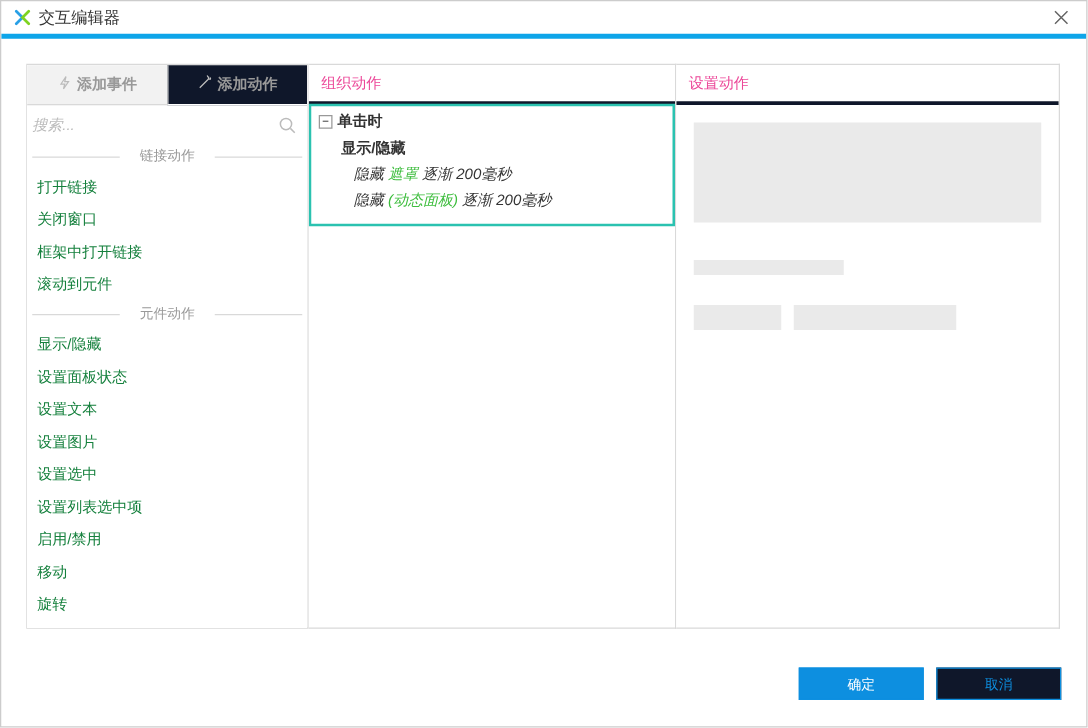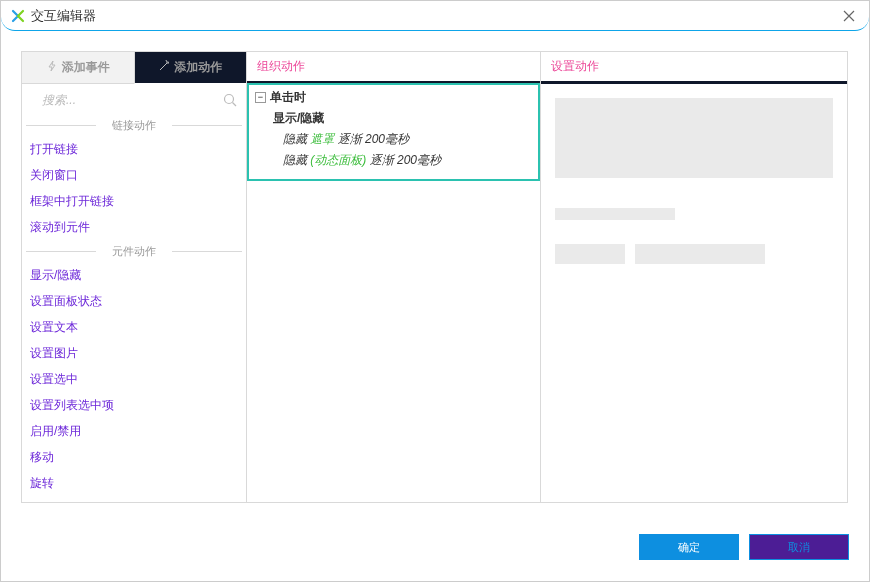--- a/index.html
+++ b/index.html
@@ -12,22 +12,21 @@
     height: 582px;
     overflow: hidden;
     border: 1px solid #ccc;
   }
   
   .titlebar {
     height: 30px;
     display: flex;
     align-items: center;
     padding: 0 10px;
-    border-bottom: 1px solid #0ea5e9;
-    border-radius: 14px;
+    border-bottom: 4px solid #0ea5e9;
   }
   .titlebar .logo {
     width: 14px; height: 14px; margin-right: 6px;
     display: flex; align-items: center; justify-content: center;
   }
   .titlebar .title { font-size: 13px; color: #333; }
   .titlebar .close {
     margin-left: auto; width: 20px; height: 20px;
     display: flex; align-items: center; justify-content: center;
     cursor: pointer; color: #666;
@@ -69,21 +68,21 @@
     color: #999;
   }
   .left-tab.active {
     background: #0f172a;
     color: #999;
     border-bottom: 1px solid #fff;
   }
   .left-tab .icon { color: #bbb; }
   
   .search {
-    margin: 4px 4px 0 16px;
+    margin: 4px 4px 0 0;
     position: relative;
     height: 26px;
   }
   .search input {
     width: 100%; height: 24px;
     border: none;
     border-bottom: 1px solid transparent;
     outline: none;
     padding: 0 24px 0 4px;
     font-size: 12px;
@@ -114,21 +113,21 @@
     height: 1px;
     background: #d9d9d9;
   }
   .section-label::before { left: 0; }
   .section-label::after  { right: 0; }
   
   .action-list { }
   .action-item {
     padding: 4px 8px;
     font-size: 12px;
-    color: #6d28d9;
+    color: #15803d;
     cursor: pointer;
     line-height: 18px;
   }
   
   .mid-header {
     height: 32px;
     display: flex;
     align-items: center;
     padding: 0 10px;
     font-size: 12px;
@@ -192,21 +191,21 @@
     font-size: 11px;
     border: 1px solid #0d8fe0;
     cursor: pointer;
     font-family: Liberation Sans, sans-serif;
     display: flex; align-items: center; justify-content: center;
   }
   .btn-primary {
     background: #0d8fe0; color: #fff; border-color: #0d8fe0;
   }
   .btn-secondary {
-    background: #4c1d95; color: #0d8fe0;
+    background: #0f172a; color: #0d8fe0;
   }
   
   .panel::-webkit-scrollbar { width: 6px; }
   .panel::-webkit-scrollbar-thumb { background: #ccc; }
 </style>
 </head>
 <body>
 
 <div class="titlebar">
   <div class="logo">

